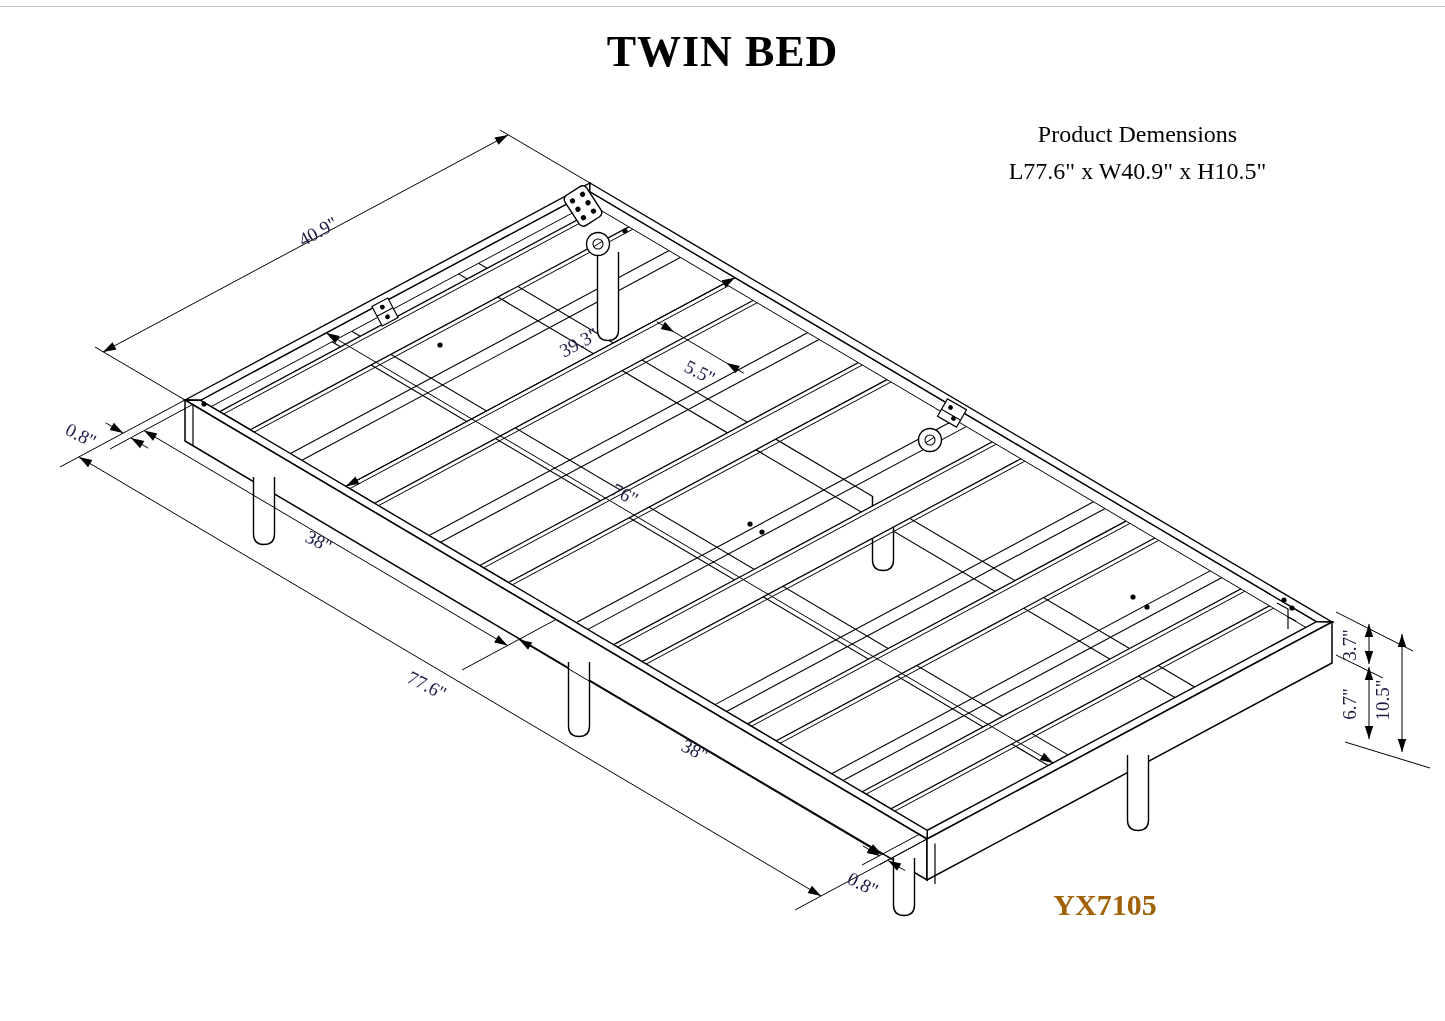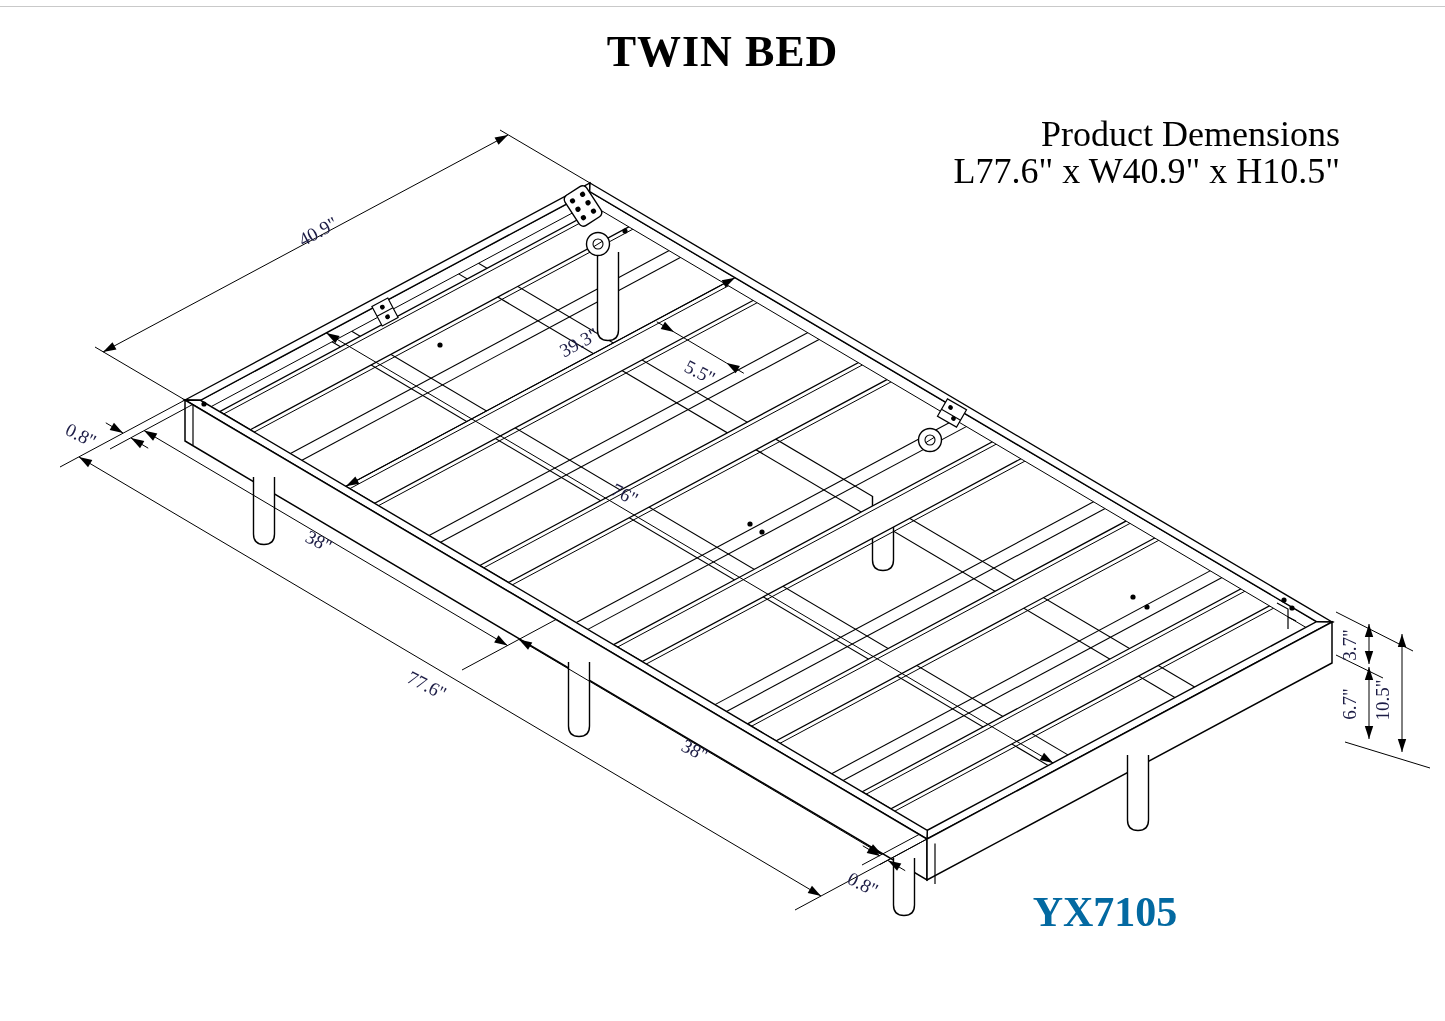--- a/index.html
+++ b/index.html
@@ -2,24 +2,24 @@
 <html><head>
 <meta charset="utf-8">
 <style>
   html,body{margin:0;padding:0;background:#fff;}
   #page{position:relative;width:1445px;height:966px;background:#ffffff;overflow:hidden;
         font-family:"Liberation Serif",serif;}
   #page .hairline-top{position:absolute;left:0;top:6px;width:100%;height:1px;background:#c9c9c9;}
   #page .hairline-bottom{position:absolute;left:0;top:1014px;width:100%;height:2px;background:#2a2a2a;}
   .title{position:absolute;left:0;top:26px;width:100%;text-align:center;
          font-size:44px;font-weight:bold;letter-spacing:1px;color:#000;}
-  .product-info{position:absolute;left:935px;top:116px;width:405px;text-align:right;
-                font-size:36px;line-height:37px;color:#000;}
+  .product-info{position:absolute;left:935px;top:116px;width:405px;text-align:center;
+                font-size:24px;line-height:37px;color:#000;}
   .model{position:absolute;left:1005px;top:888px;width:200px;text-align:center;
-         font-size:42px;font-weight:bold;color:#0369a1;}
+         font-size:30px;font-weight:bold;color:#a16207;}
   svg text{font-family:"Liberation Serif",serif;}
 </style>
 </head>
 <body>
 
 <div id="page">
   <div class="hairline-top"></div>
   <div class="title">TWIN BED</div>
   <div class="product-info">
     <div>Product Demensions</div>

